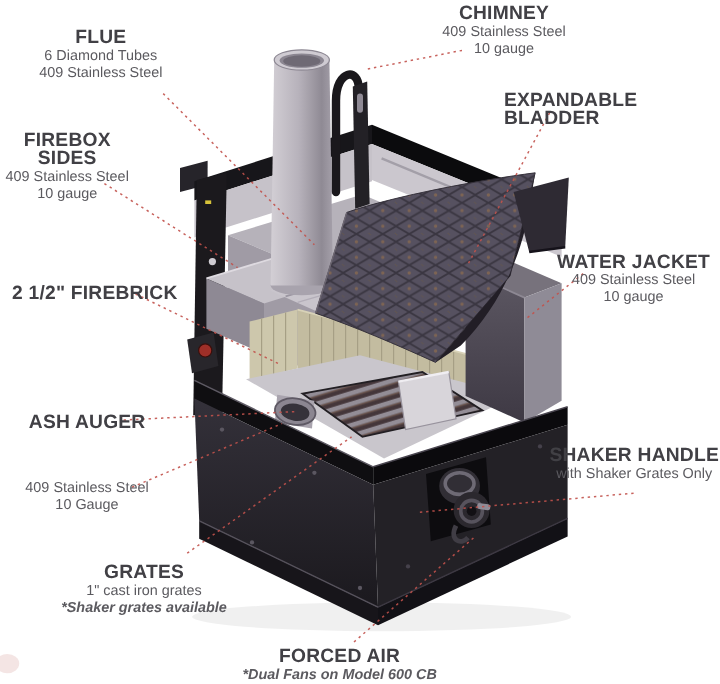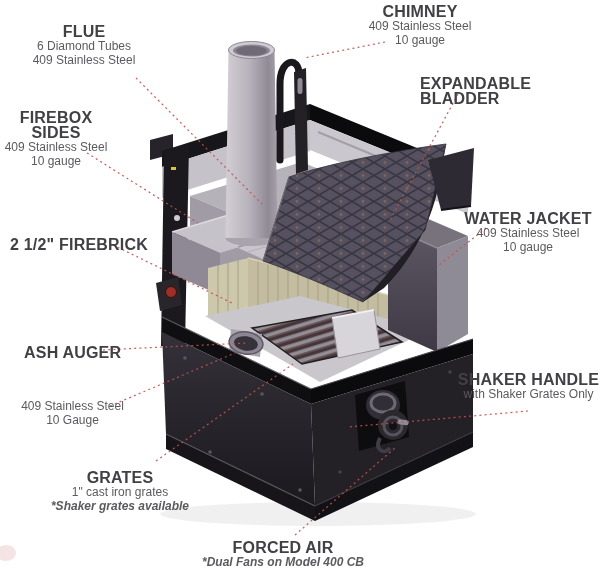--- a/index.html
+++ b/index.html
@@ -243,16 +243,16 @@
     <span class="b i">*Shaker grates available</span>
   </div>
 
   <div class="lbl ctr" style="left:457px;top:372px;width:143px;">
     <span class="t">SHAKER HANDLE</span>
     <span class="b">with Shaker Grates Only</span>
   </div>
 
   <div class="lbl ctr" style="left:195px;top:540px;width:176px;">
     <span class="t">FORCED AIR</span>
-    <span class="b i">*Dual Fans on Model 400 CB</span>
+    <span class="b i">*Dual Fans on Model 600 CB</span>
   </div>
 
 </div>
 
 </body></html>

